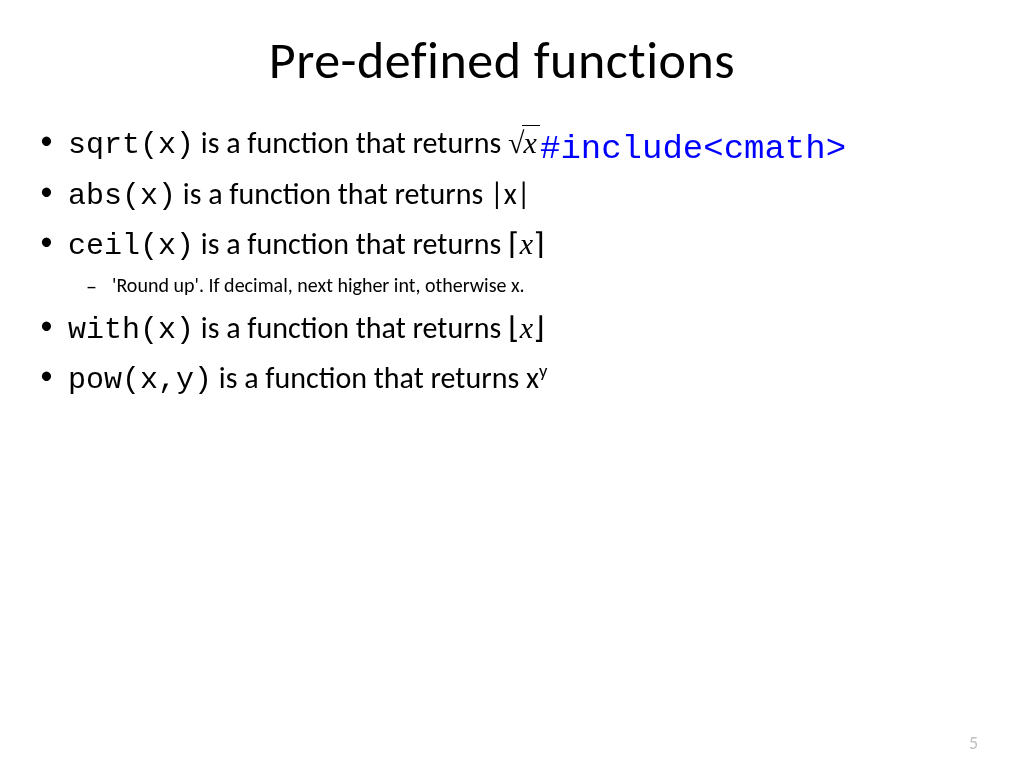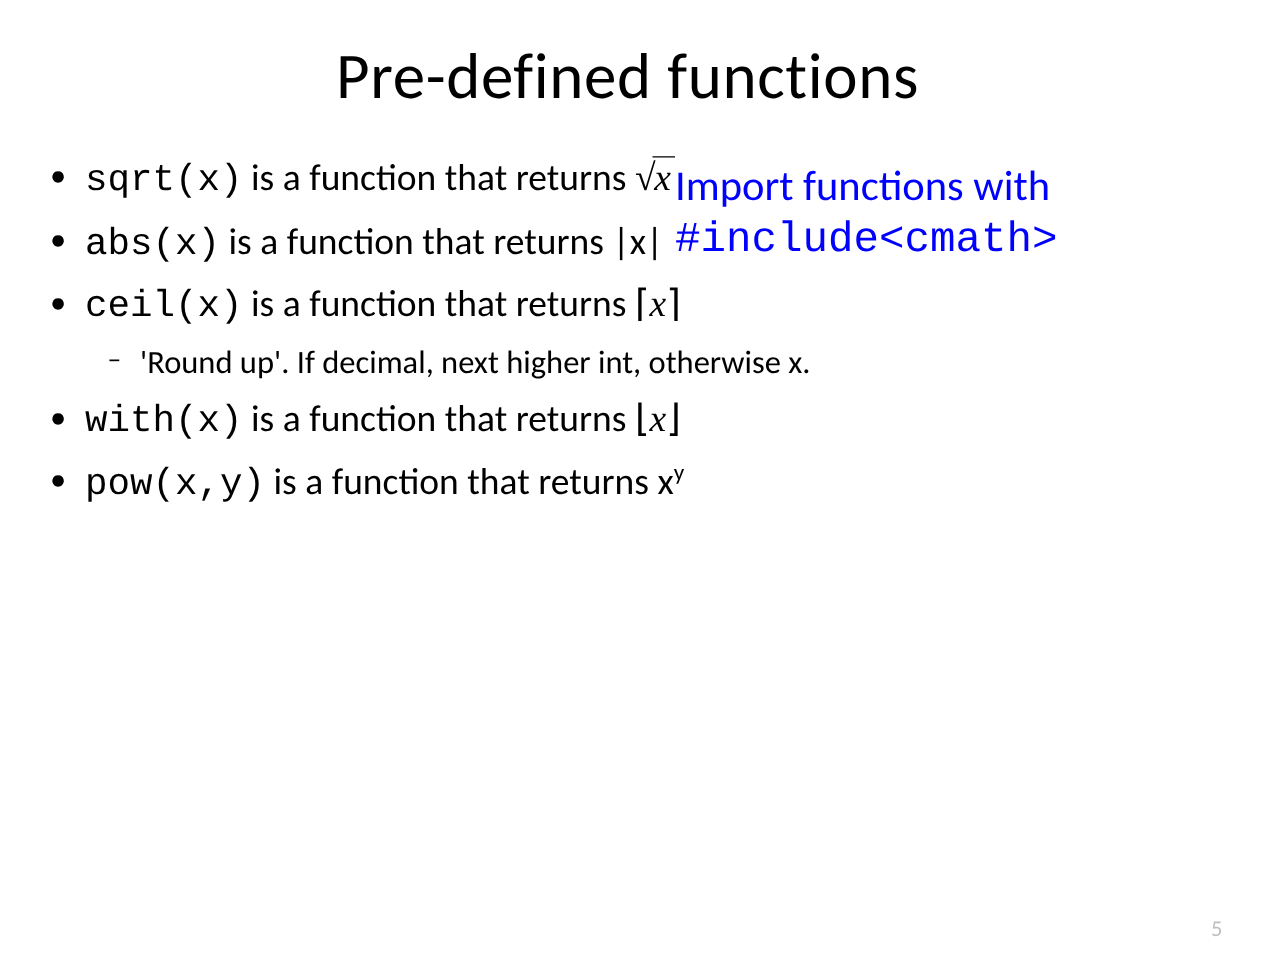--- a/index.html
+++ b/index.html
@@ -70,21 +70,21 @@
     top: 0;
     font-size: 26px;
   }
   ul.sub-list {
     list-style: none;
     padding: 0 0 0 44px;
     margin: 2px 0 4px 0;
   }
   ul.sub-list > li {
     position: relative;
-    font-size: 26px;
+    font-size: 20px;
     line-height: 1.35;
     margin: 2px 0 6px 0;
   }
   ul.sub-list > li::before {
     content: "–";
     position: absolute;
     left: -26px;
     top: 0;
     font-size: 22px;
   }
@@ -127,21 +127,20 @@
   }
 </style>
 </head>
 <body>
 
 <div class="slide">
 
   <h1 class="title">Pre-defined functions</h1>
 
   <div class="import-box">
-    <div class="line1">Import functions with</div>
     <div class="line2">#include&lt;cmath&gt;</div>
   </div>
 
   <div class="body-area">
 
 
     <ul class="main-list">
 
       <li>
         <span class="mono">sqrt(x)</span><span> is a function that returns </span><span class="sqrt"><span class="radical">√</span><span class="radicand">x</span></span>

